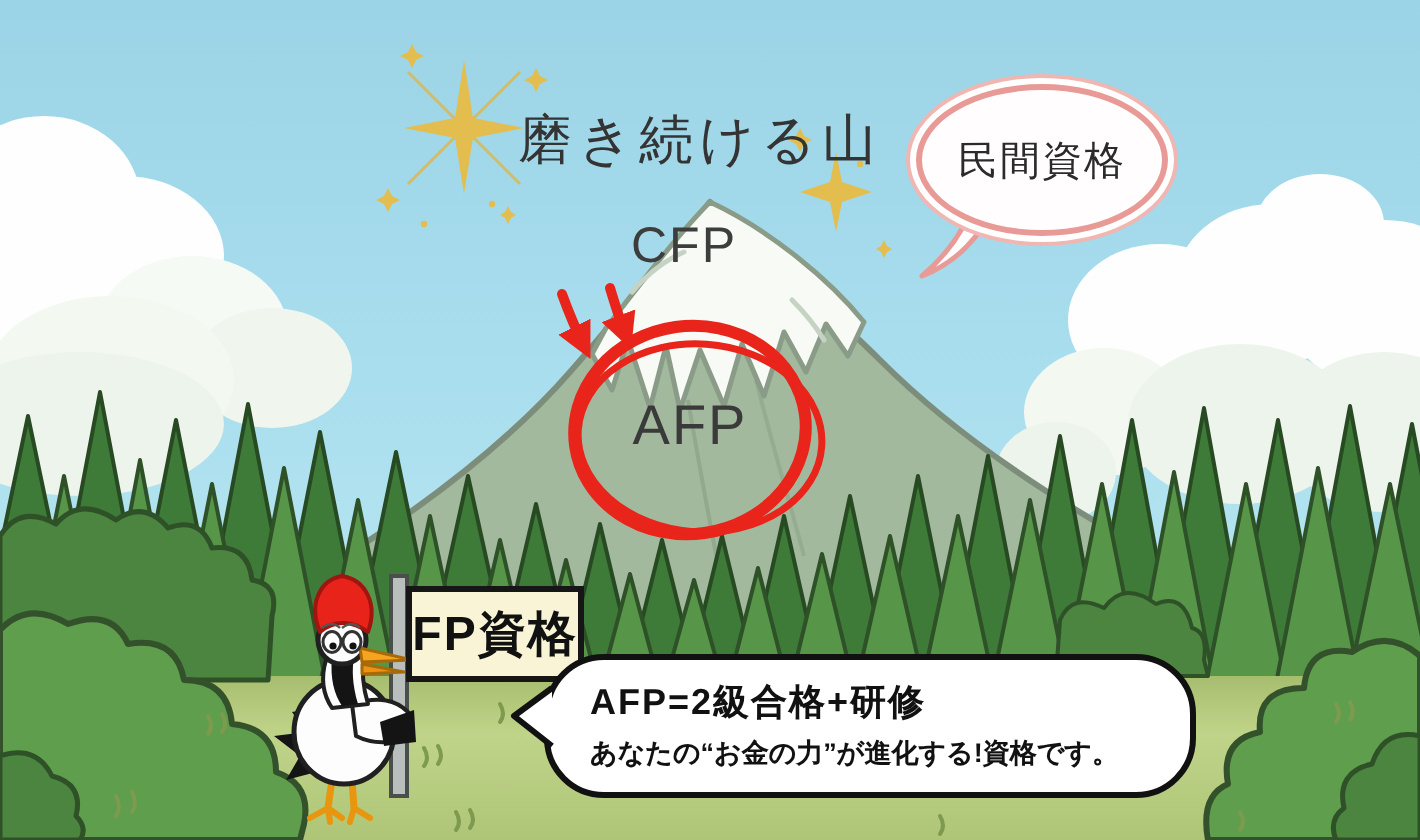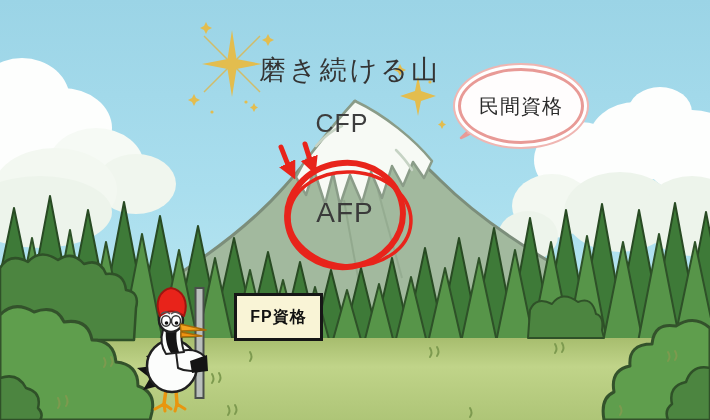--- a/index.html
+++ b/index.html
@@ -11,27 +11,27 @@
   .abs{position:absolute;}
   .txt{position:absolute;color:#3a3a3a;white-space:nowrap;}
   .title{left:240px;top:52px;width:220px;text-align:center;font-size:27px;font-weight:500;letter-spacing:3px;color:#343434;}
   .cfp{left:292px;top:109px;width:100px;text-align:center;font-size:25px;letter-spacing:1px;color:#3d3d3d;}
   .afp{left:295px;top:197px;width:100px;text-align:center;font-size:28px;letter-spacing:1px;color:#3a3a3a;}
   .bubble-top{
     left:458px;top:42px;width:120px;height:70px;background:#fffdfd;
     border:3px solid #e89a96;border-radius:50%;
     box-shadow:0 0 0 3px #ffffff,0 0 0 5px #efb6b2;
     display:flex;align-items:center;justify-content:center;
-    font-size:20px;font-weight:500;color:#2b2b2b;letter-spacing:1px;margin-top:26px;
+    font-size:20px;font-weight:500;color:#2b2b2b;letter-spacing:1px;
   }
   .flag{
     left:203px;top:293px;width:89px;height:48px;background:#f9f4d6;
     border:3px solid #161616;box-sizing:border-box;
     display:flex;align-items:center;justify-content:center;
-    font-size:16px;font-weight:bold;color:#111;letter-spacing:1px;margin-left:31px;
+    font-size:24px;font-weight:bold;color:#111;letter-spacing:1px;
   }
   .bubble-bottom{
     left:272px;top:327px;width:326px;height:72px;background:#fff;
     border:3px solid #111;border-radius:30px;box-sizing:border-box;
     padding:9px 10px 0 20px;
   }
   .bb-line1{font-size:18px;font-weight:bold;color:#111;letter-spacing:1px;}
   .bb-line2{font-size:13.5px;font-weight:bold;color:#111;margin-top:5px;letter-spacing:0;}
 </style>
 </head>
@@ -207,14 +207,21 @@
     <path d="M32 2 C28 16 20 28 6 40 C24 33 36 19 41 6 Z" fill="#fffdfd" stroke="#e89a96" stroke-width="2.5" stroke-linejoin="round"></path>
   </svg>
   <div class="abs bubble-top">
     <span>民間資格</span>
   </div>
 
   <div class="abs flag">
     <span>FP資格</span>
   </div>
 
+  <div class="abs bubble-bottom">
+    <svg class="abs" style="left:-21px;top:12px;" width="24" height="34" viewBox="0 0 24 34">
+      <path d="M22 2 L3 16 L22 31" fill="#ffffff" stroke="#111" stroke-width="3" stroke-linejoin="round"></path>
+    </svg>
+    <div class="bb-line1">AFP=2級合格+研修</div>
+    <div class="bb-line2">あなたの“お金の力”が進化する!資格です。</div>
+  </div>
 
 </div>
 
 </body></html>

